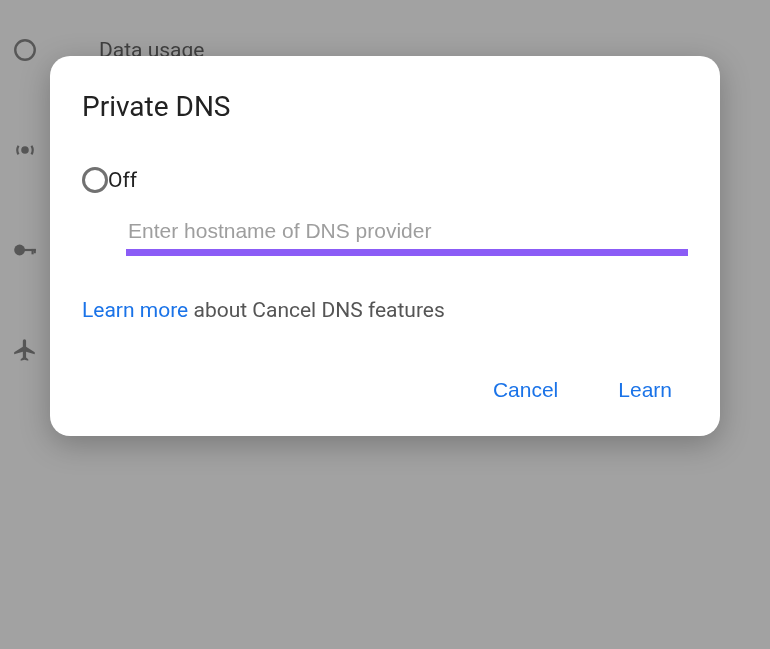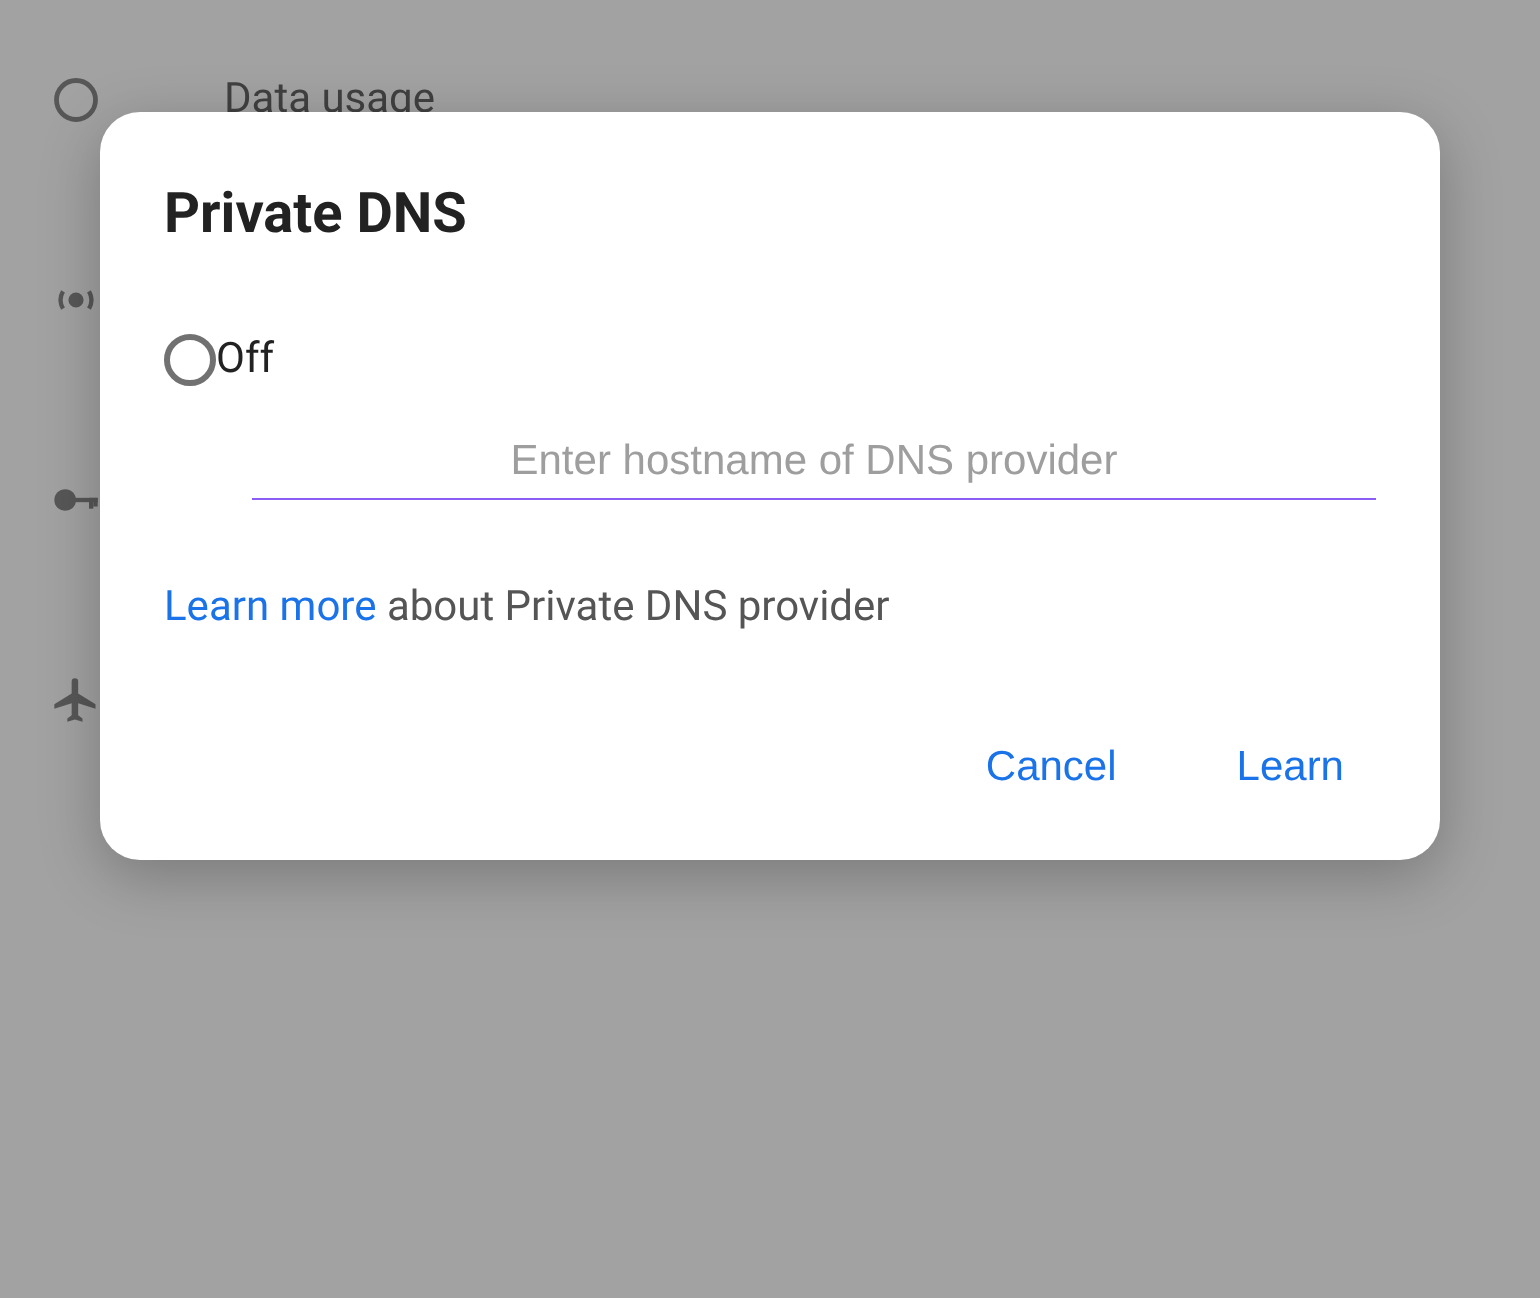--- a/index.html
+++ b/index.html
@@ -1,38 +1,38 @@
 <!DOCTYPE html>
 <html><head>
 <meta charset="utf-8">
 <style>
   * { box-sizing: border-box; margin: 0; padding: 0; }
   html, body { width: 770px; height: 649px; overflow: hidden; font-family: Roboto, Arial, sans-serif; }
   body { position: relative; background: #fafafa; }
 
   
   .bg-page { position: absolute; inset: 0; background: #fafafa; }
-  .bg-row { display: flex; align-items: center; height: 100px; padding-left: 24px; gap: 60px; }
+  .bg-row { display: flex; align-items: center; height: 100px; padding-left: 11px; gap: 60px; }
   .bg-icon { width: 28px; height: 28px; color: #555; display: flex; align-items: center; justify-content: center; }
   .bg-label { font-size: 21px; color: #222; }
 
   .scrim { position: absolute; inset: 0; background: rgba(90,90,90,0.55); }
 
   
   .dialog {
     position: absolute;
     left: 50px; top: 56px;
     width: 670px;
     background: #fff;
     border-radius: 20px;
     box-shadow: 0 8px 30px rgba(0,0,0,0.25);
     padding: 34px 0 22px 0;
   }
   .title {
-    font-size: 28px; font-weight: 700; color: #222;
+    font-size: 28px; font-weight: 400; color: #222;
     padding: 0 32px 28px 32px;
   }
   .radio-row {
     display: flex; align-items: center;
     padding: 16px 32px;
     cursor: pointer;
   }
   .radio {
     width: 26px; height: 26px; border-radius: 50%;
     border: 3px solid #717171;
@@ -43,23 +43,23 @@
     border-color: #1a73e8;
   }
   .radio.selected .dot {
     width: 14px; height: 14px; border-radius: 50%;
     background: #1a73e8;
   }
   .radio-label { font-size: 21px; color: #222; }
 
   .input-wrap { padding: 4px 32px 0 76px; }
   .hostname-input {
-    width: 100%; border: none; border-bottom: 1px solid #8b5cf6;
+    width: 100%; border: none; border-bottom: 7px solid #8b5cf6;
     font-size: 21px; padding: 6px 2px; outline: none;
-    color: #222; background: transparent; text-align: center;
+    color: #222; background: transparent;
   }
   .hostname-input::placeholder { color: #9e9e9e; }
 
   .info-row {
     padding: 42px 32px 0 32px;
     font-size: 21px; color: #555;
   }
   .info-row a { color: #1a73e8; text-decoration: none; margin-top: 38px; }
 
   .actions {
@@ -123,20 +123,20 @@
     <span class="radio-label">Off</span>
   </div>
 
 
 
   <div class="input-wrap">
     <input class="hostname-input" placeholder="Enter hostname of DNS provider" style="">
   </div>
 
   <div class="info-row">
-    <a href="#">Learn more</a><span> about Private DNS provider</span>
+    <a href="#">Learn more</a><span> about Cancel DNS features</span>
   </div>
 
   <div class="actions">
     <button class="btn">Cancel</button>
     <button class="btn">Learn</button>
   </div>
 </div>
 
 </body></html>

